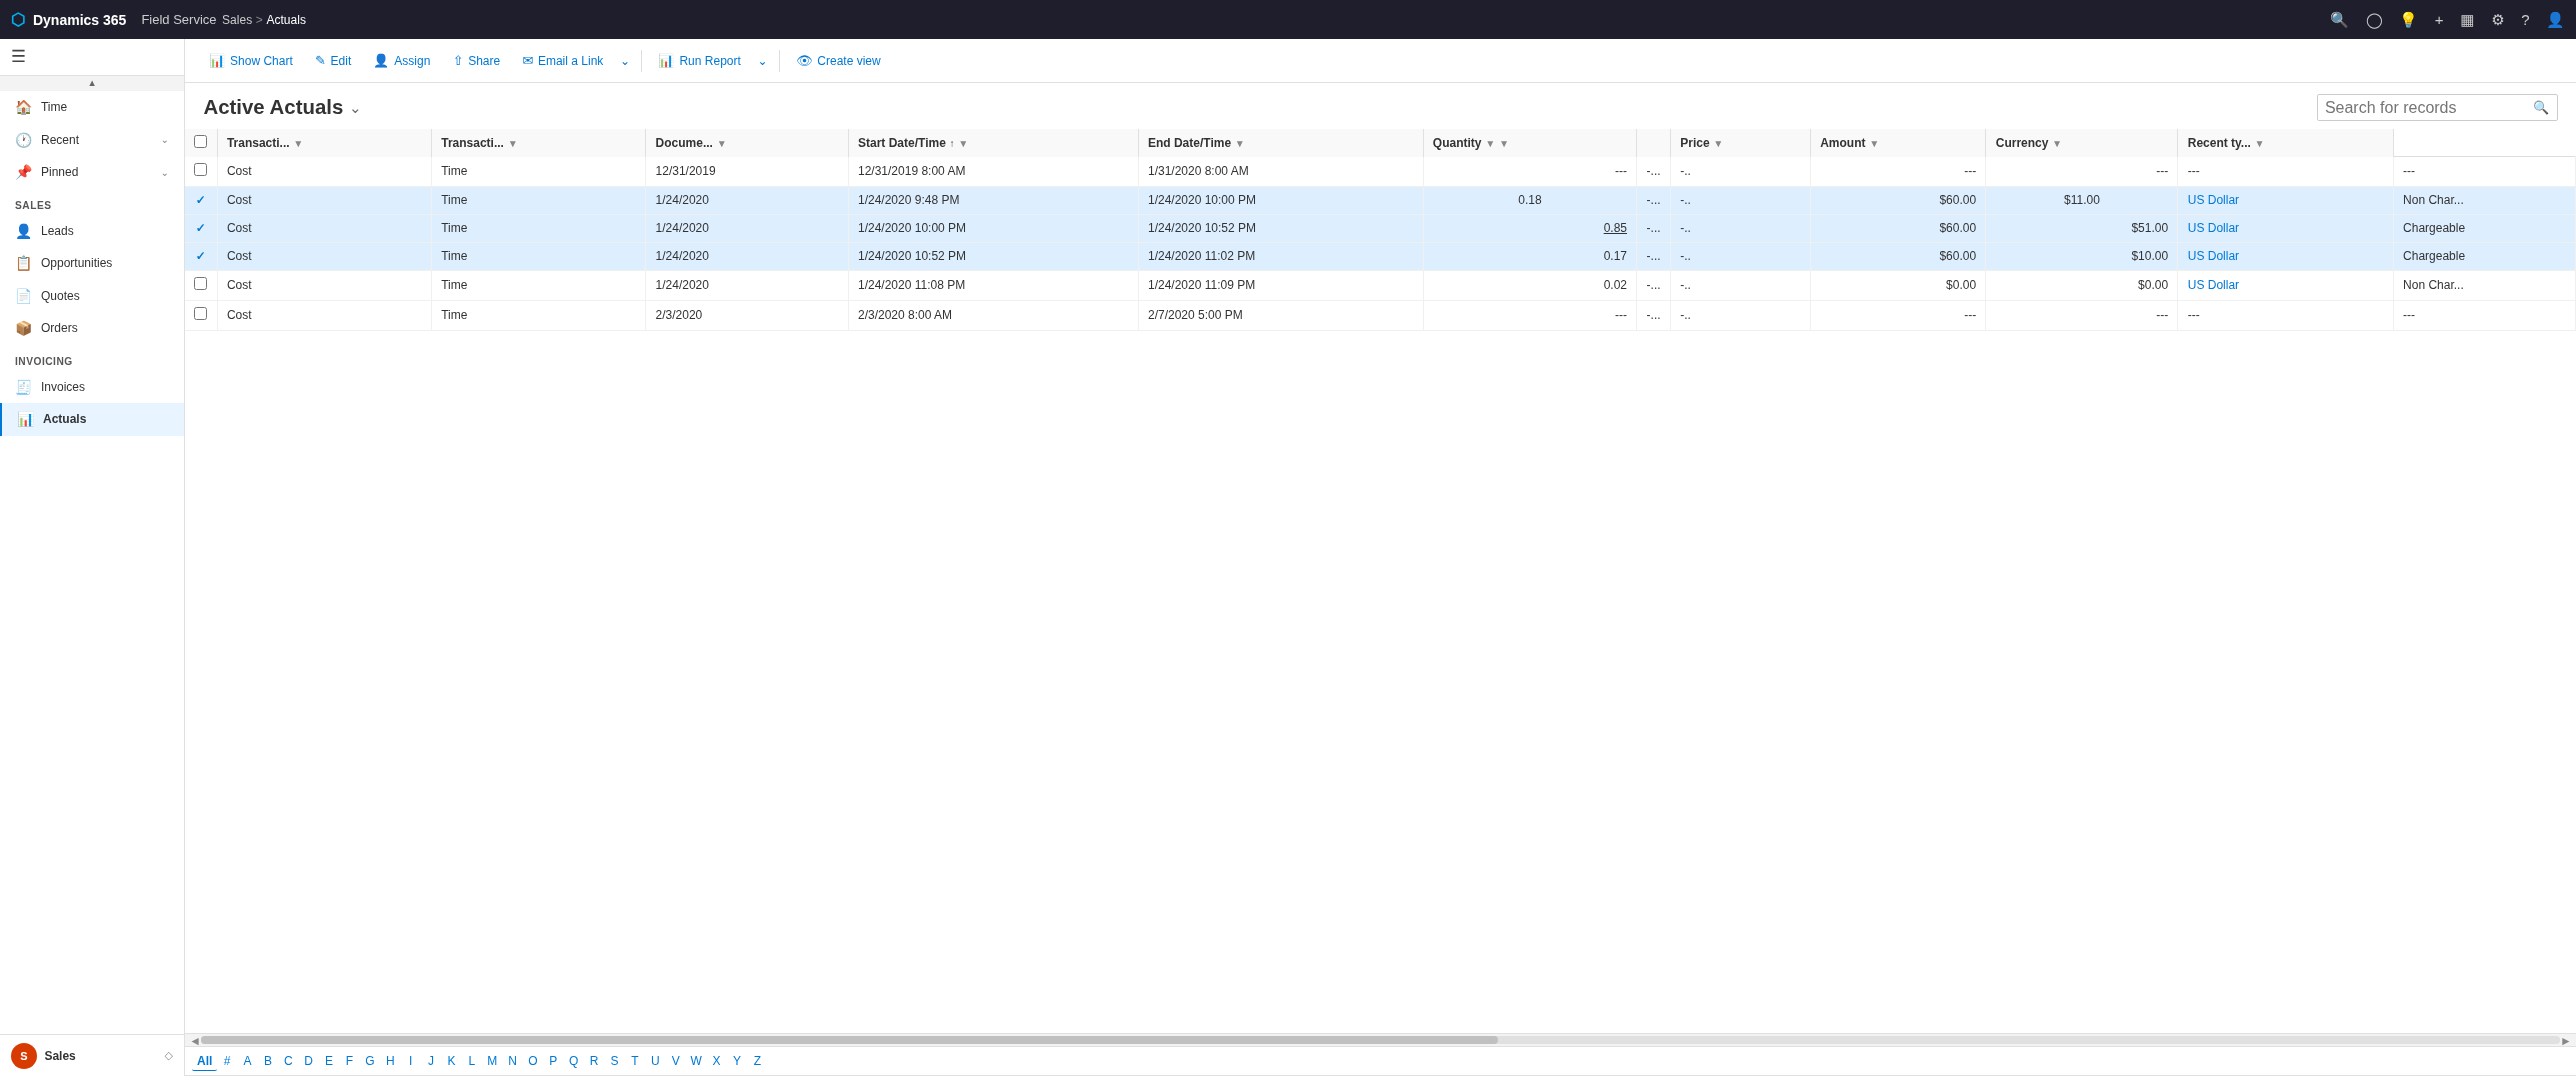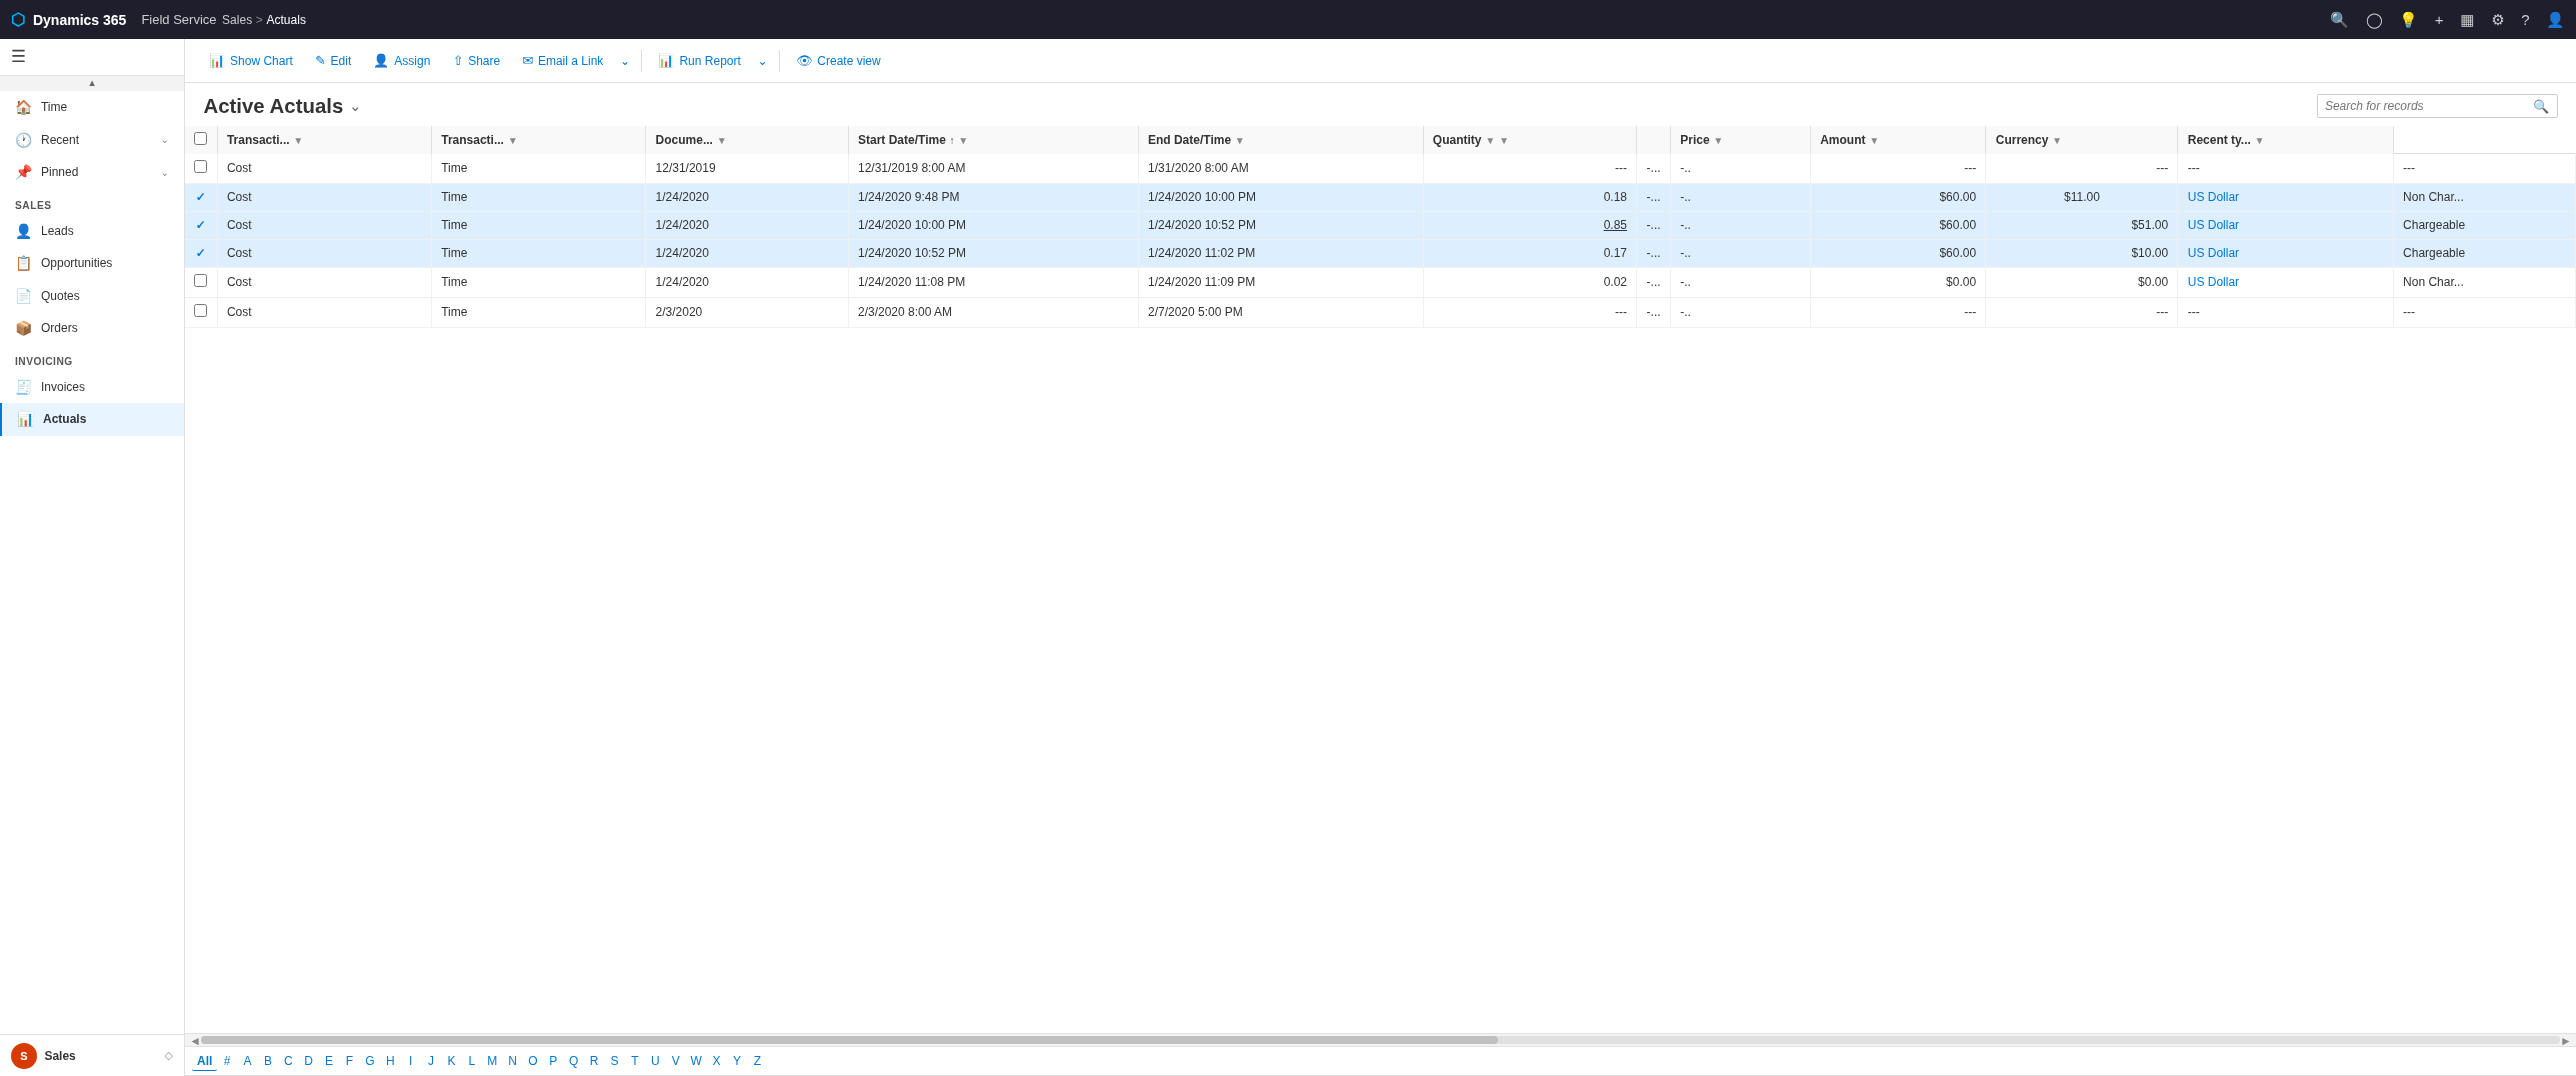--- a/index.html
+++ b/index.html
@@ -204,25 +204,24 @@
       align-items: center;
       border: 0.9px solid #ccc;
       border-radius: 1.9px;
       padding: 3.7px 7.4px;
       background: #fff;
       width: 241px;
     }
     .search-input {
       border: none;
       outline: none;
-      font-size: 12px;
+      font-size: 16px;
       color: #0369a1;
       flex: 1;
       background: transparent;
-      font-style: italic;
     }
     .search-icon { color: #555; font-size: 13px; }
 
     
     .table-container {
       flex: 1;
       overflow: auto;
       padding: 0;
     }
     table {
@@ -549,21 +548,21 @@
               <td>---</td>
               <td>---</td>
             </tr>
             <tr class="selected">
               <td class="check-cell"><span class="checkmark">✓</span></td>
               <td>Cost</td>
               <td>Time</td>
               <td>1/24/2020</td>
               <td>1/24/2020 9:48 PM</td>
               <td>1/24/2020 10:00 PM</td>
-              <td style="text-align: right; margin-top: 12px;">0.18</td>
+              <td style="text-align: center; margin-top: 12px;">0.18</td>
               <td>-...</td>
               <td>-..</td>
               <td style="text-align: right;">$60.00</td>
               <td style="text-align: center; margin-top: 32px;">$11.00</td>
               <td class="link-cell">US Dollar</td>
               <td>Non Char...</td>
             </tr>
             <tr class="selected">
               <td class="check-cell"><span class="checkmark">✓</span></td>
               <td>Cost</td>

